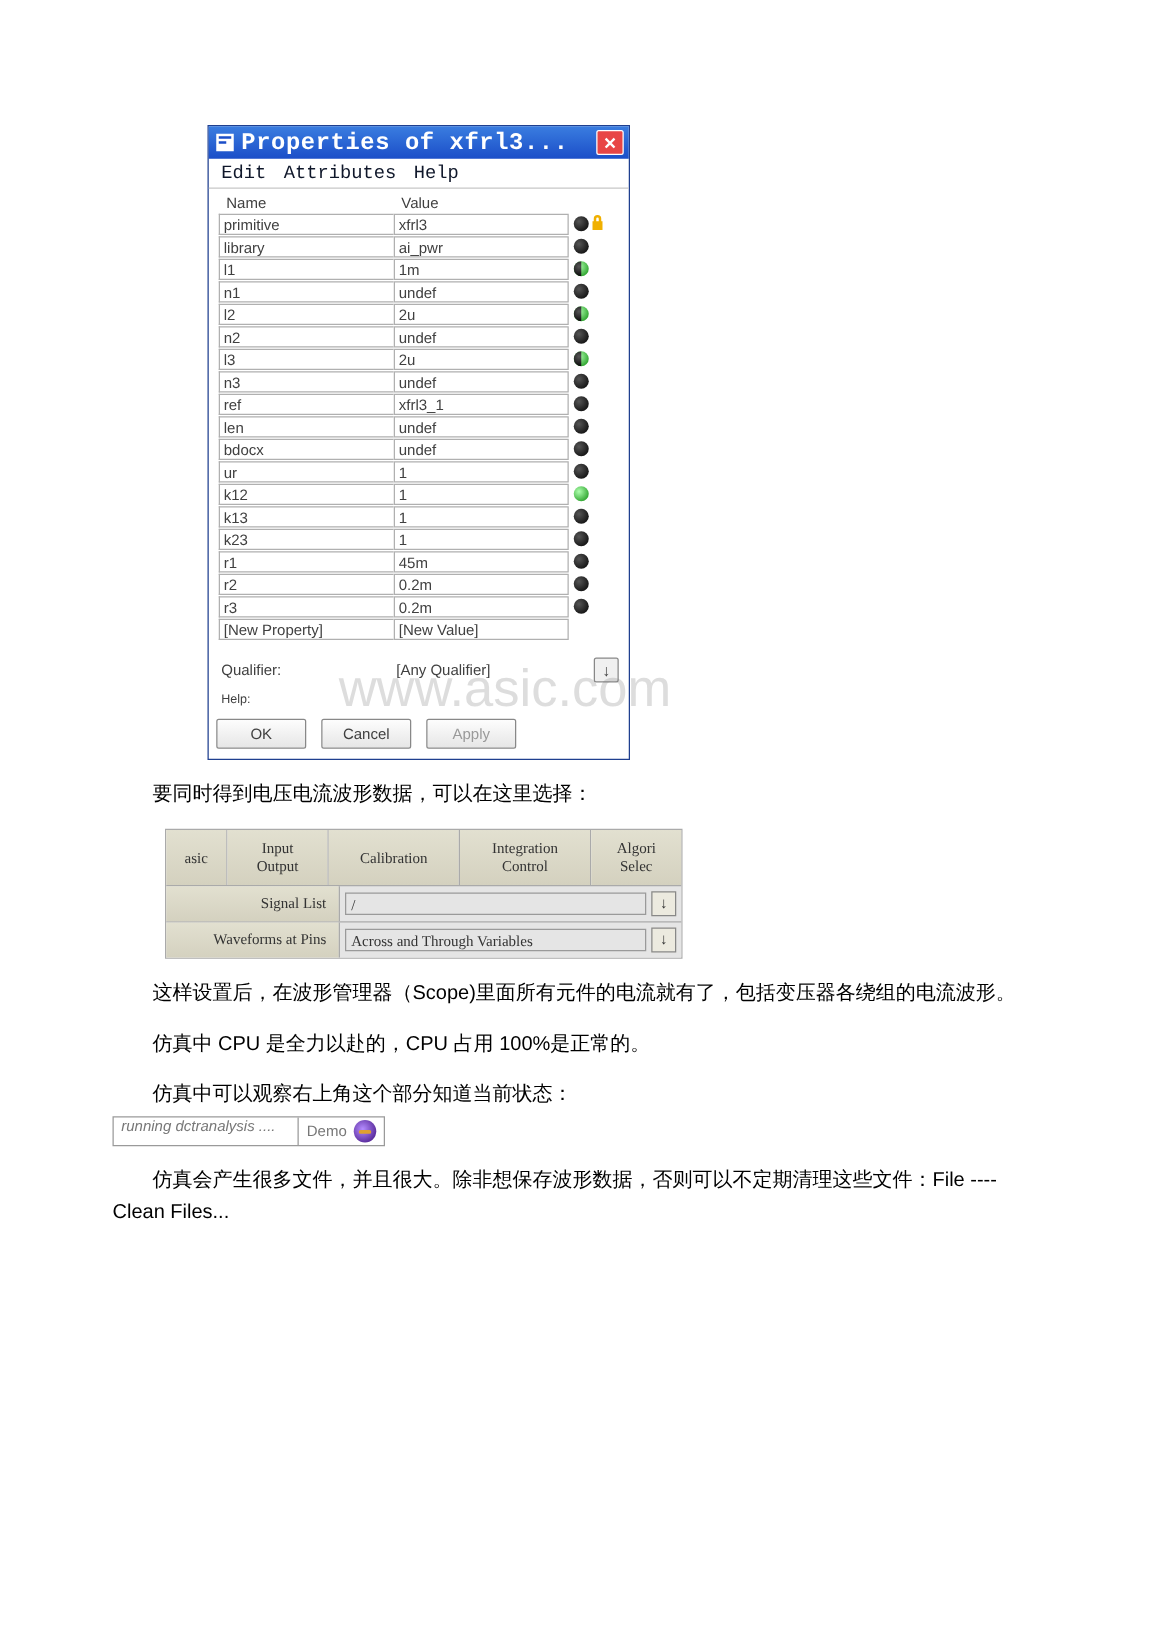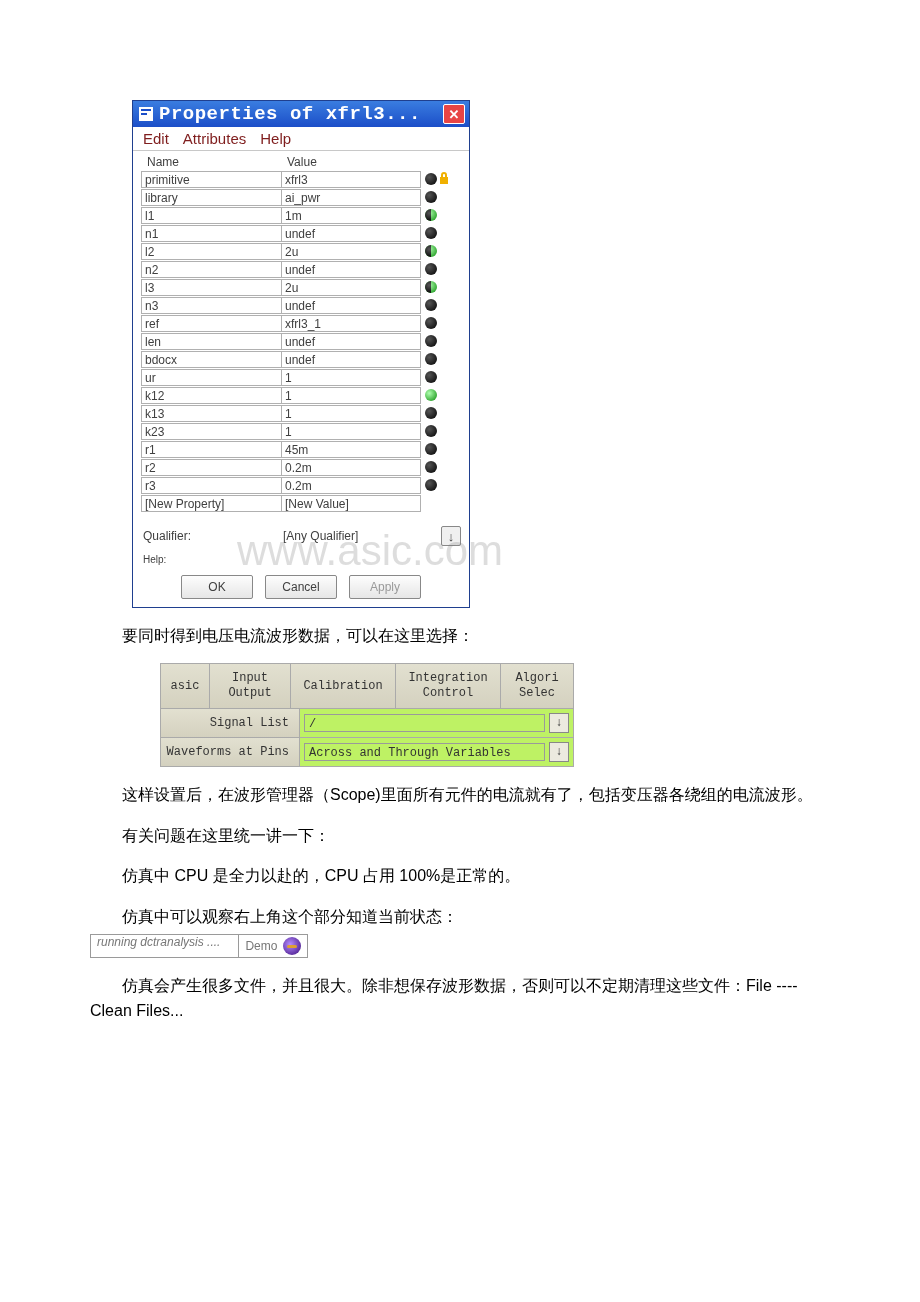--- a/index.html
+++ b/index.html
@@ -1,61 +1,61 @@
 <!DOCTYPE html>
 <html><head>
 <meta charset="utf-8">
 <style>
   body{margin:0;background:#fff;font-family:"Microsoft YaHei",Tahoma,Arial,sans-serif;font-size:16px;color:#000}
   .page{width:920px;margin:0 auto;padding:100px 90px 60px;box-sizing:border-box}
   
-  .dlg{width:336px;border:1px solid #1f3f8f;background:#fff;margin-left:42px}
+  .dlg{width:336px;border:1px solid #1f3f8f;background:#fff;margin-left:76px}
   .tbar{display:flex;align-items:center;justify-content:space-between;background:linear-gradient(#3a7de0,#1b4ec8);color:#fff;padding:2px 4px 2px 6px}
   .t-left{display:flex;align-items:center;gap:6px}
   .t-ico{width:14px;height:14px;background:#fff;position:relative}
   .t-ico:before,.t-ico:after{content:"";position:absolute;background:#1b4ec8}
   .t-ico:before{left:2px;top:2px;width:10px;height:2px}
   .t-ico:after{left:2px;top:6px;width:6px;height:2px}
   .t-txt{font-family:"Courier New",monospace;font-size:19px;font-weight:bold;letter-spacing:.5px}
   .t-close{width:20px;height:18px;background:#e84545;border:1px solid #fff;border-radius:2px;color:#fff;display:flex;align-items:center;justify-content:center;font-size:13px;font-weight:bold}
-  .mbar{display:flex;gap:14px;padding:3px 10px;font-family:Liberation Sans, sans-serif;font-size:15px;color:#7f1d1d;border-bottom:1px solid #c8c8c8}
+  .mbar{display:flex;gap:14px;padding:3px 10px;font-family:Liberation Mono, monospace;font-size:15px;color:#0f172a;border-bottom:1px solid #c8c8c8}
   .pbody{padding:3px 6px 6px;font-family:Tahoma,sans-serif;font-size:12px;color:#404040}
   .hdr{display:flex;padding:1px 4px}
   .hdr .c1{flex:0 0 140px;padding-left:4px}
   .row{display:flex;align-items:center;margin:0 2px;height:18px}
   .cell{border:1px solid #b0b0b0;border-right:none;height:17px;line-height:17px;padding:0 3px;box-sizing:border-box;background:#fff;overflow:hidden}
   .c-name{flex:0 0 140px}
   .c-val{flex:0 0 140px;border-right:1px solid #b0b0b0}
   .c-st{flex:0 0 36px;display:flex;align-items:center;gap:2px;padding-left:4px}
   .dot{width:12px;height:12px;border-radius:50%}
   .d-bk{background:radial-gradient(circle at 35% 35%,#555,#000)}
   .d-gr{background:radial-gradient(circle at 35% 35%,#aeffae,#0a8a0a)}
   .d-hf{position:relative;overflow:hidden;background:radial-gradient(circle at 35% 35%,#aeffae,#0a8a0a)}
   .d-hf:after{content:"";position:absolute;left:0;top:0;width:50%;height:100%;background:radial-gradient(circle at 70% 35%,#555,#000)}
   .lock{width:10px;height:12px}
   .qrow{display:flex;align-items:center;margin:14px 2px 0;font-size:12px}
   .ql{flex:0 0 140px;padding-left:2px}
   .qv{flex:0 0 100px}
   .arr{margin-left:auto;width:18px;height:18px;border:1px solid #888;border-radius:2px;display:flex;align-items:center;justify-content:center;font-size:13px;background:#f0f0f0}
   .hl{margin:8px 2px 4px;font-size:10px;padding-left:2px}
-  .btns{display:flex;justify-content:center;gap:12px;padding:6px 0 2px}
+  .btns{display:flex;justify-content:flex-start;gap:12px;padding:6px 0 2px}
   .btn{min-width:70px;height:22px;border:1px solid #888;background:linear-gradient(#fdfdfd,#e6e6e6);font-size:12px;display:flex;align-items:center;justify-content:center;border-radius:2px}
   .btn.dis{color:#9a9a9a}
   
   .wm{position:relative;height:0}
   .wm span{position:absolute;right:-40px;top:-42px;font-size:42px;color:rgba(120,120,120,.25);font-family:Arial,sans-serif;white-space:nowrap}
   
   p{margin:16px 0 0;line-height:1.55;text-indent:2em}
   .noind{text-indent:0;margin-top:2px}
   
-  .tabs{width:412px;margin:14px 0 0 70px;border:1px solid #aaa;font-family:Liberation Mono, monospace;font-size:12px;color:#333}
+  .tabs{width:412px;margin:14px 0 0 42px;border:1px solid #aaa;font-family:Liberation Serif, serif;font-size:12px;color:#333}
   .trow{display:flex;height:44px}
   .tab{border-right:1px solid #aaa;display:flex;flex-direction:column;align-items:center;justify-content:center;background:linear-gradient(#e2e0d0,#d4d1bf);text-align:center;line-height:1.2}
   .tab:last-child{border-right:none}
-  .frow{display:flex;align-items:center;height:28px;border-top:1px solid #aaa;padding-right:4px;background:#bef264}
+  .frow{display:flex;align-items:center;height:28px;border-top:1px solid #aaa;padding-right:4px;background:#e5e5e5}
   .flab{flex:0 0 128px;text-align:right;padding-right:10px;background:linear-gradient(#e2e0d0,#d4d1bf);height:100%;display:flex;align-items:center;justify-content:flex-end;border-right:1px solid #aaa}
   .fval{flex:1;border:1px solid #9a9a9a;height:18px;margin:0 4px;padding:0 4px;line-height:18px;box-sizing:border-box}
   .farr{width:18px;height:18px;border:1px solid #888;background:#eceadf;display:flex;align-items:center;justify-content:center;font-size:12px}
   
   .stat{display:inline-flex;border:1px solid #9a9a9a;height:22px;margin-top:2px;font-family:Tahoma,sans-serif;font-size:12px;color:#777}
   .s-txt{padding:0 18px 0 6px;font-style:italic}
   .s-demo{border-left:1px solid #9a9a9a;padding:0 6px;display:flex;align-items:center;gap:6px;height:100%}
   .s-ico{width:18px;height:18px;border-radius:50%;background:radial-gradient(circle at 40% 40%,#b58cff,#3a0a7a);position:relative}
   .s-ico:after{content:"";position:absolute;left:4px;top:8px;width:10px;height:3px;border-radius:2px;background:#e0a030}
 </style>
@@ -269,21 +269,20 @@
       <span class="farr">↓</span>
     </div>
     <div class="frow">
       <span class="flab">Waveforms at Pins</span>
       <span class="fval">Across and Through Variables</span>
       <span class="farr">↓</span>
     </div>
   </div>
 
   <p>这样设置后，在波形管理器（Scope)里面所有元件的电流就有了，包括变压器各绕组的电流波形。</p>
-  <p>有关问题在这里统一讲一下：</p>
   <p>仿真中 CPU 是全力以赴的，CPU 占用 100%是正常的。</p>
   <p>仿真中可以观察右上角这个部分知道当前状态：</p>
 
   <div class="noind">
     <span class="stat">
       <span class="s-txt">running dctranalysis ....</span>
       <span class="s-demo">
         <span>Demo</span>
         <span class="s-ico"></span>
       </span>

